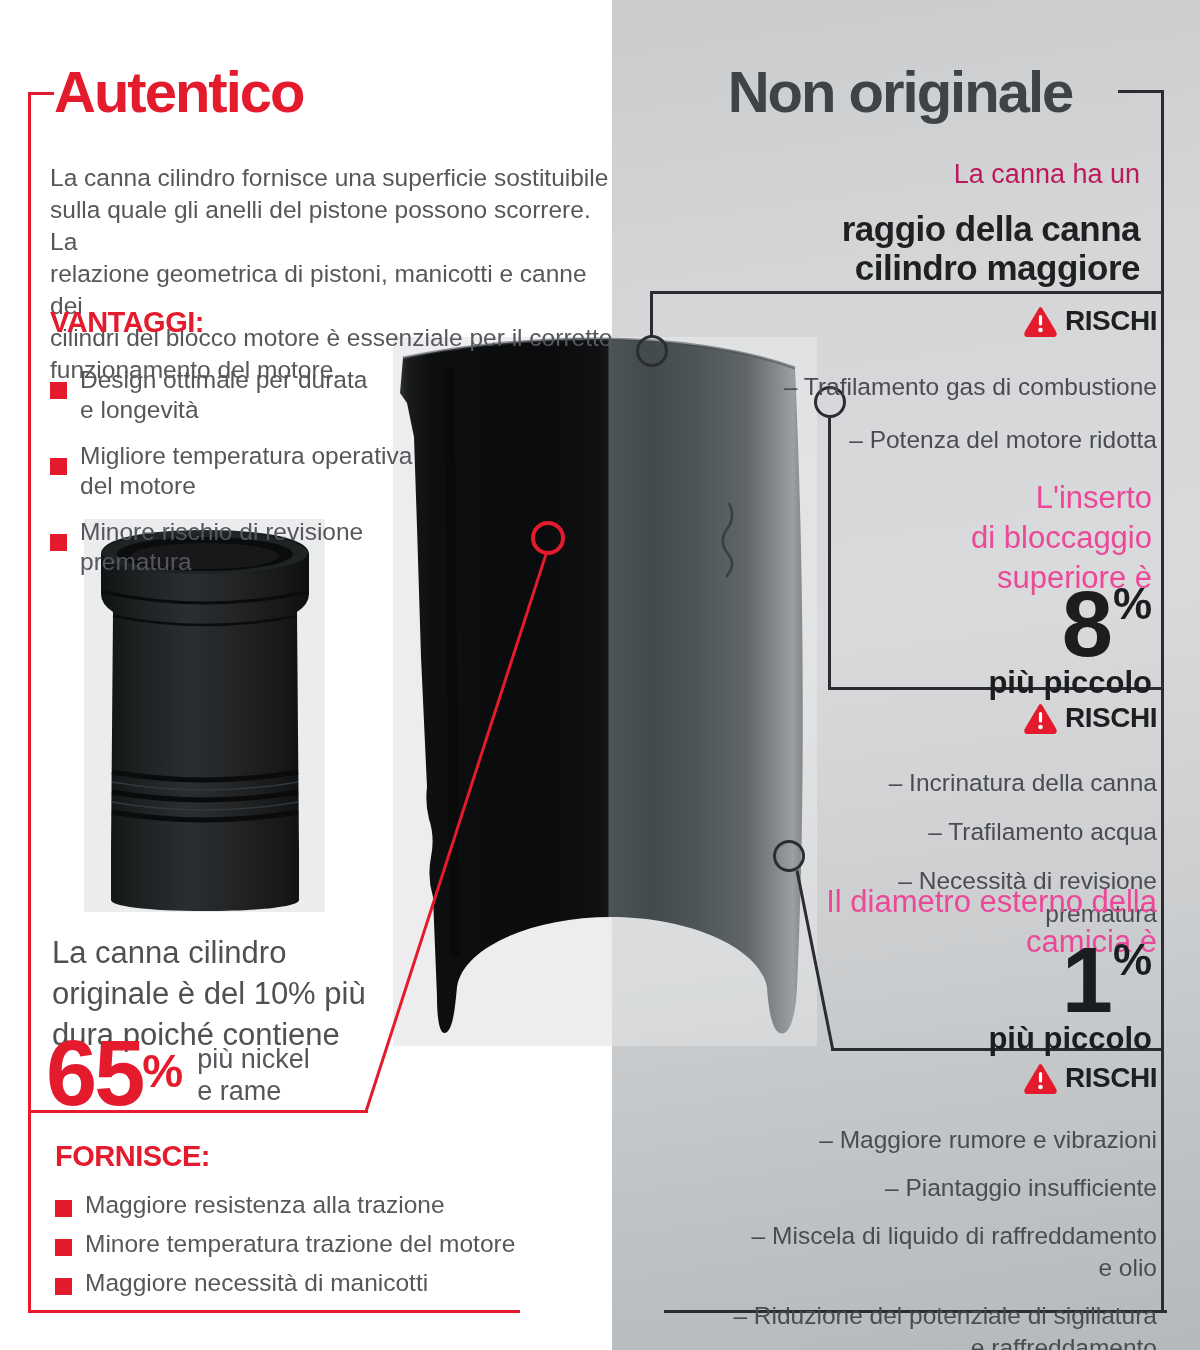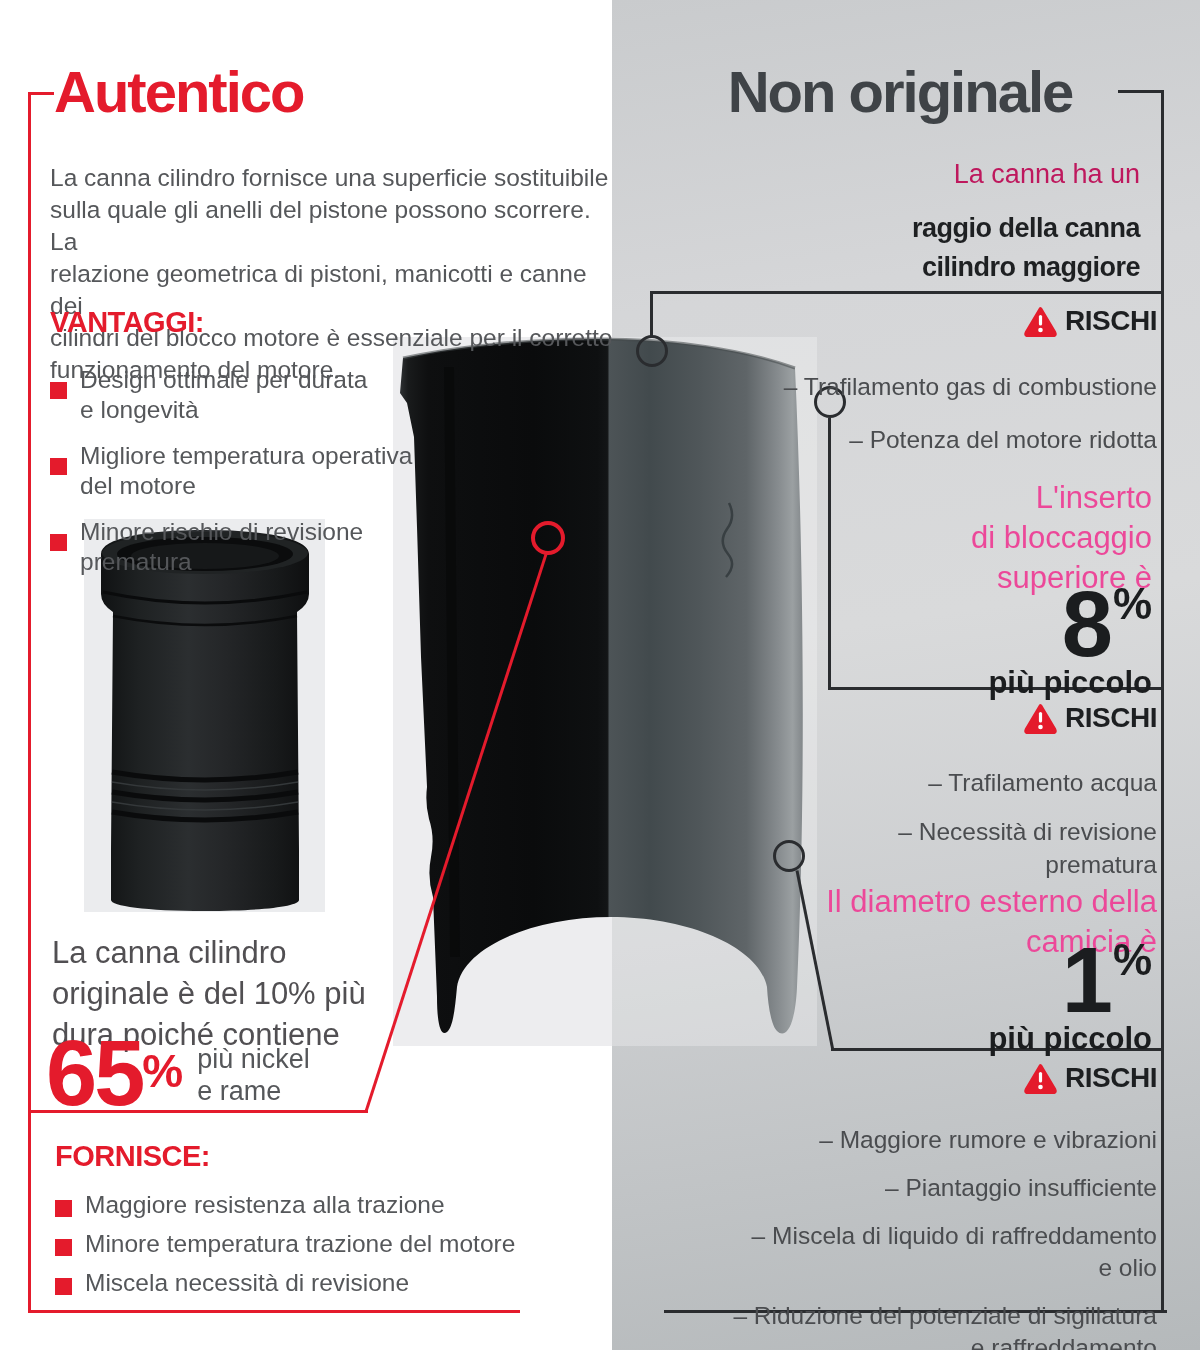--- a/index.html
+++ b/index.html
@@ -22,21 +22,21 @@
   .bullet{display:flex;align-items:center;}
   .sq{flex:0 0 auto;width:17px;height:17px;background:var(--red);margin:6px 13px 0 0;}
   .btxt{font-size:24.5px;line-height:30px;color:#55575a;}
   .lead-txt{font-size:31px;line-height:41px;color:#514f52;}
   .statrow{display:flex;align-items:center;}
   .bignum{font-size:92px;line-height:82px;font-weight:800;letter-spacing:-3px;color:var(--red);}
   .bigpct{font-size:46px;line-height:46px;font-weight:800;color:var(--red);margin-top:-4px;}
   .statcap{font-size:27px;line-height:32px;color:#55575a;margin:4px 0 0 14px;}
   
   .r-intro{font-size:27px;line-height:37px;color:#be185d;text-align:right;}
-  .r-em{font-size:27px;line-height:39px;font-weight:800;color:#1e2022;text-align:right;letter-spacing:-0.5px;}
+  .r-em{font-size:35px;line-height:39px;font-weight:800;color:#1e2022;text-align:right;letter-spacing:-0.5px;}
   .rischi-row{display:flex;justify-content:flex-end;align-items:center;gap:8px;}
   .rischi-label{font-size:28px;font-weight:800;letter-spacing:-0.5px;color:#1d1f21;}
   .rlist{text-align:right;color:#4a4c4f;font-size:24.5px;}
   .rlead{font-size:31px;line-height:40px;color:#ec4899;text-align:right;}
   .rstat{text-align:right;}
   .rstat .num{font-size:92px;line-height:80px;font-weight:800;color:#1b1d1f;display:inline-block;vertical-align:top;}
   .rstat .pct{font-size:44px;line-height:44px;font-weight:800;color:#1b1d1f;display:inline-block;vertical-align:top;margin-top:-2px;}
   .rstat .cap{font-size:31px;line-height:34px;font-weight:800;color:#1b1d1f;margin-top:2px;}
   
   .redline{background:var(--red);}
@@ -188,21 +188,21 @@
     <div class="bullet">
       <span class="sq"></span>
       <span class="btxt">Maggiore resistenza alla trazione</span>
     </div>
     <div class="bullet">
       <span class="sq"></span>
       <span class="btxt">Minore temperatura trazione del motore</span>
     </div>
     <div class="bullet">
       <span class="sq"></span>
-      <span class="btxt">Miscela necessità di revisione</span>
+      <span class="btxt">Maggiore necessità di manicotti</span>
     </div>
   </div>
 
   <div class="abs title-gray" style="left:640px;top:58px;width:520px;">Non originale</div>
 
   <div class="abs" style="left:640px;top:156px;width:500px;">
     <div class="r-intro">La canna ha un</div>
     <div class="r-em pre">raggio della canna
 cilindro maggiore</div>
   </div>
@@ -231,20 +231,21 @@
 
   <div class="abs rischi-row" style="left:860px;top:702px;width:297px;">
     <svg width="33" height="31" viewBox="0 0 33 31">
       <path d="M16.5 3 L30.5 26.5 Q32 29.5 28.5 29.5 L4.5 29.5 Q1 29.5 2.5 26.5 Z" fill="#e41b2c" stroke="#e41b2c" stroke-width="3.6" stroke-linejoin="round"></path>
       <rect x="14.9" y="9" width="3.2" height="10.5" rx="1.6" fill="#ffffff"></rect>
       <circle cx="16.5" cy="24" r="2.3" fill="#ffffff"></circle>
     </svg>
     <span class="rischi-label">RISCHI</span>
   </div>
   <div class="abs rlist" style="left:690px;top:750px;width:467px;line-height:33px;">
+    <div class="pre">– Incrinatura della canna</div>
     <div class="pre">– Trafilamento acqua</div>
     <div class="pre">– Necessità di revisione
 prematura</div>
   </div>
 
   <div class="abs rlead pre" style="left:690px;top:866px;width:467px;">Il diametro esterno della
 camicia è</div>
 
   <div class="abs rstat" style="left:900px;top:940px;width:252px;">
     <span class="num">1</span><span class="pct">%</span>

